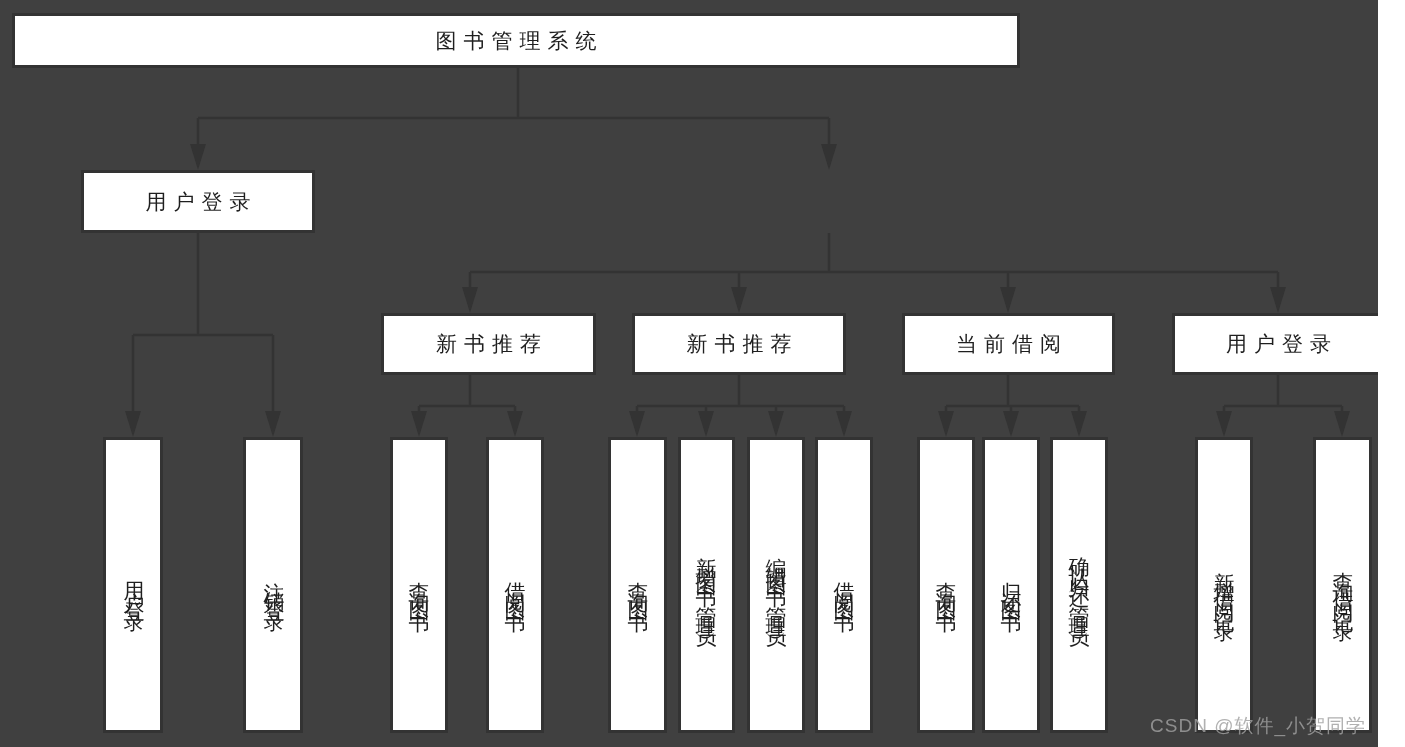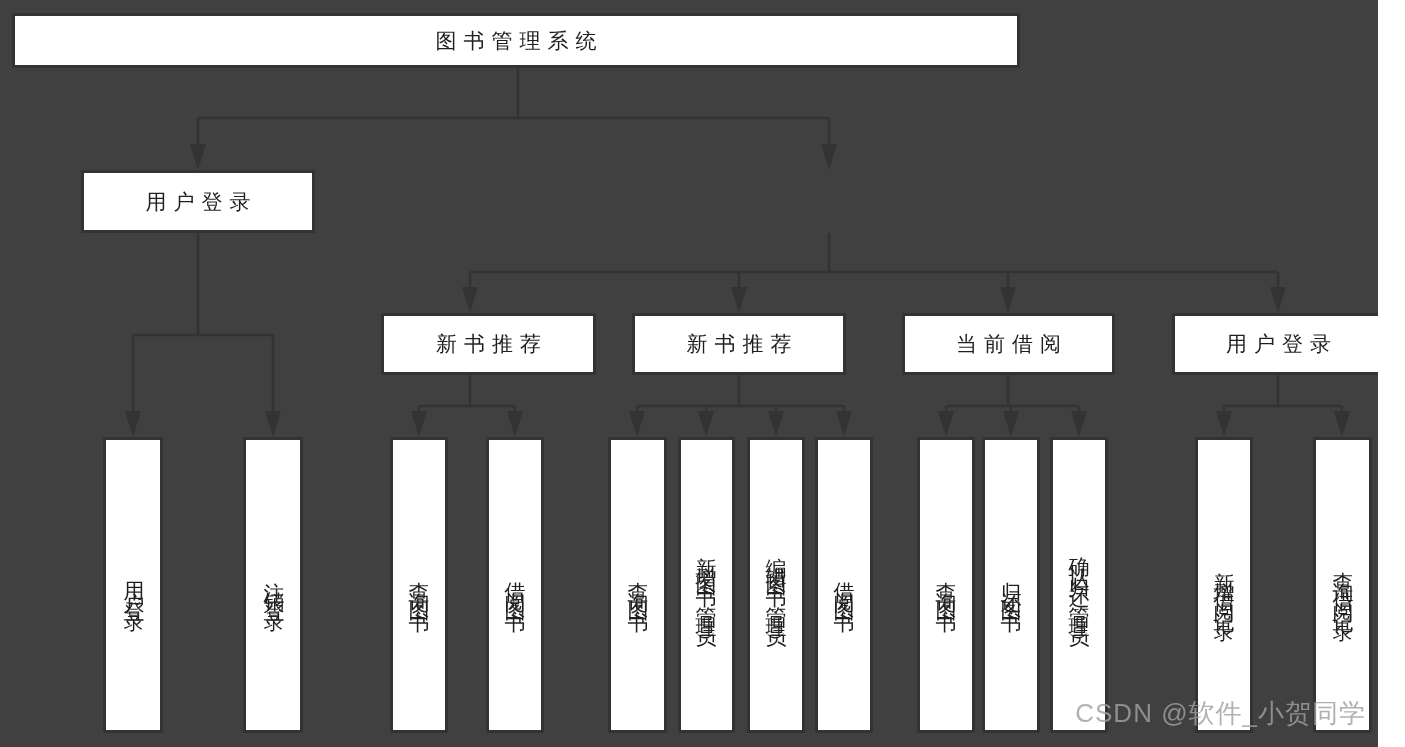--- a/index.html
+++ b/index.html
@@ -36,22 +36,22 @@
     font-size:21px;
     writing-mode:vertical-rl;
     text-orientation:mixed;
     text-align:center;
     letter-spacing:10px;
     line-height:52px;
   }
   .watermark{
     position:absolute;
     right:12px;
-    bottom:16px;
-    font-size:26px;
+    bottom:8px;
+    font-size:19px;
     color:rgba(160,160,160,0.82);
     letter-spacing:1px;
     pointer-events:none;
   }
 </style>
 </head>
 <body>
 
 <div class="canvas">
 

